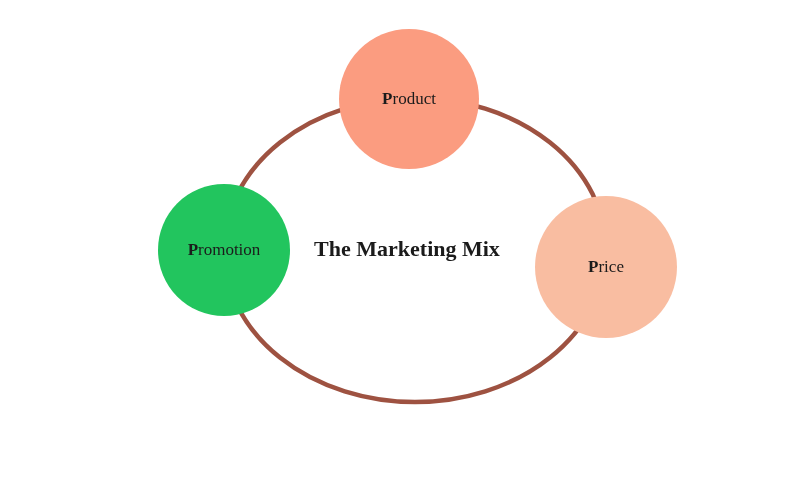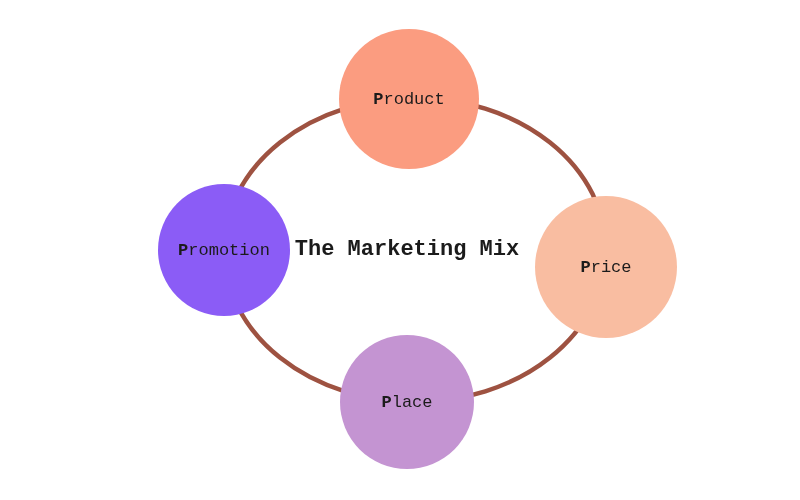--- a/index.html
+++ b/index.html
@@ -6,21 +6,21 @@
     margin: 0;
     padding: 0;
     background: #ffffff;
   }
   .canvas {
     position: relative;
     width: 800px;
     height: 476px;
     background: #ffffff;
     overflow: hidden;
-    font-family: Liberation Mono, monospace;
+    font-family: Liberation Serif, serif;
   }
   .ring-svg {
     position: absolute;
     left: 0;
     top: 0;
     width: 800px;
     height: 500px;
   }
   .node {
     position: absolute;
@@ -60,23 +60,20 @@
   </svg>
 
   <div class="node node-product" style="background: rgb(251, 156, 128);">
     <span class="node-label"><b>P</b><span>roduct</span></span>
   </div>
 
   <div class="node node-price" style="background: rgb(249, 189, 161);">
     <span class="node-label"><b>P</b><span>rice</span></span>
   </div>
 
-  <div class="node node-place" style="background: rgb(196, 148, 210);">
-    <span class="node-label"><b>P</b><span>lace</span></span>
-  </div>
 
-  <div class="node node-promotion" style="background: #8b5cf6;">
+  <div class="node node-promotion" style="background: #22c55e;">
     <span class="node-label"><b>P</b><span>romotion</span></span>
   </div>
 
   <div class="diagram-title">The Marketing Mix</div>
 
 </div>
 
 </body></html>

